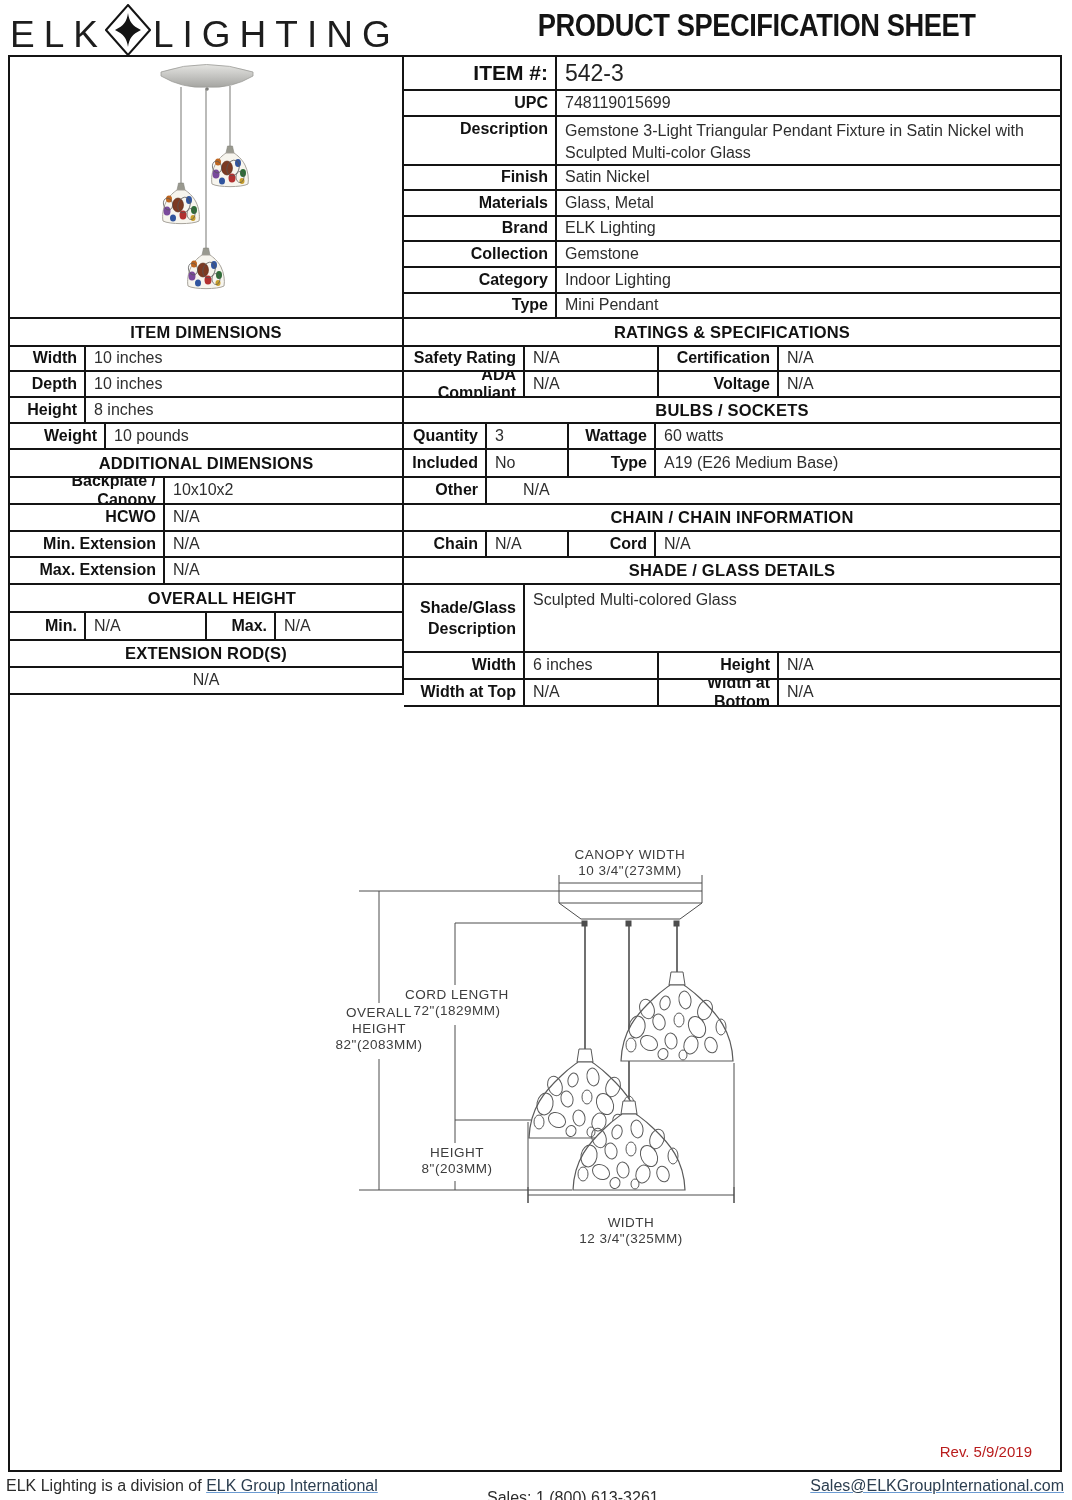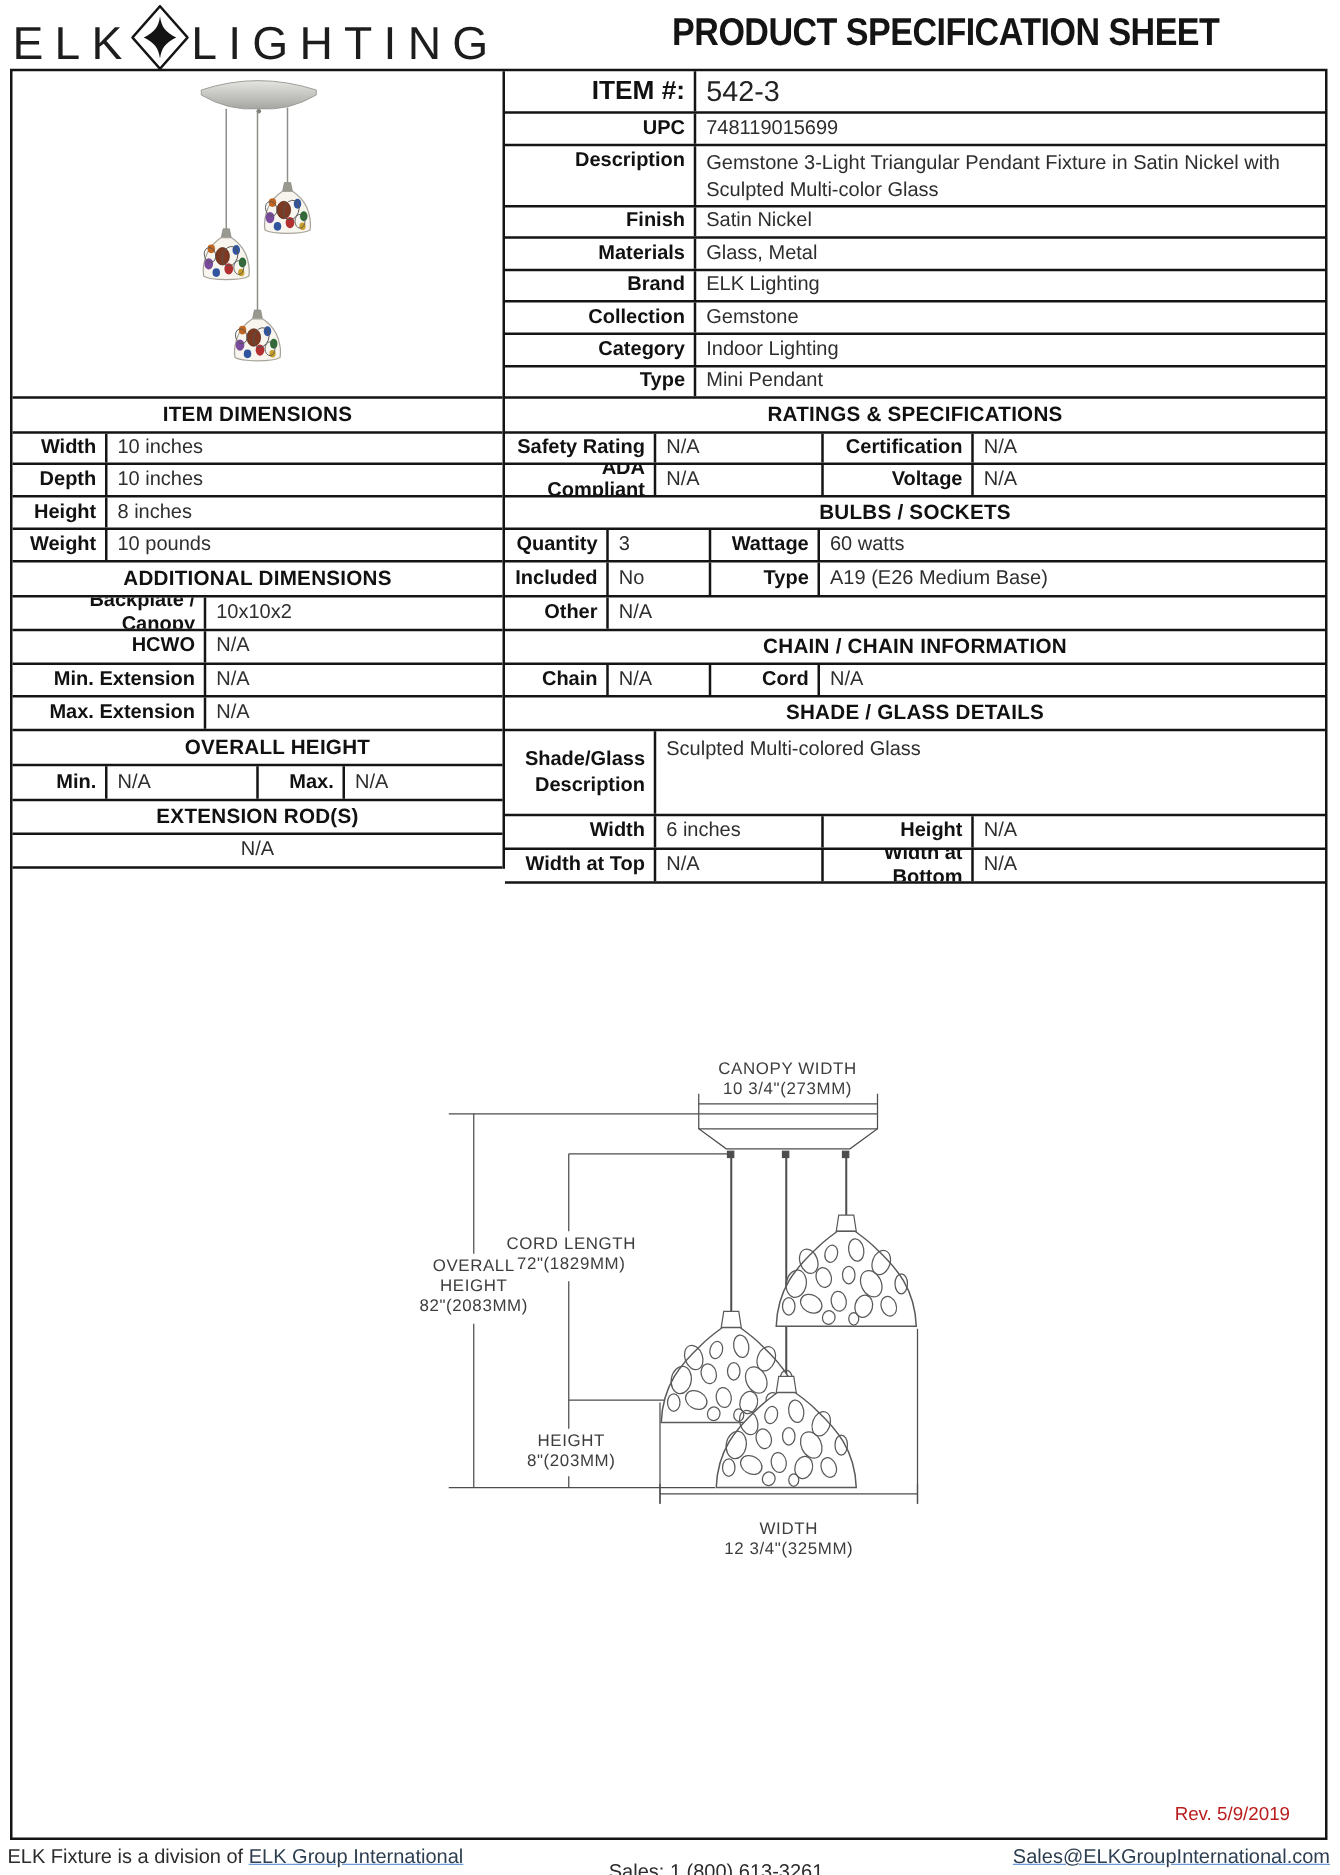--- a/index.html
+++ b/index.html
@@ -141,21 +141,21 @@
         <div class="cell val" style="flex:1;">10 inches</div>
       </div>
       <div class="row" style="height:26px;">
         <div class="cell lbl bR" style="width:76px;">Depth</div>
         <div class="cell val" style="flex:1;">10 inches</div>
       </div>
       <div class="row" style="height:26px;">
         <div class="cell lbl bR" style="width:76px;">Height</div>
         <div class="cell val" style="flex:1;">8 inches</div>
       </div>
-      <div class="row" style="height:26px;">
+      <div class="row" style="height:26px;padding-left:20px;">
         <div class="cell lbl bR" style="width:76px;">Weight</div>
         <div class="cell val" style="flex:1;">10 pounds</div>
       </div>
       <div class="row" style="height:28px;">
           <div class="cell hdr">ADDITIONAL DIMENSIONS</div>
         </div>
       <div class="row" style="height:27px;">
         <div class="cell lbl bR" style="width:155px;">Backplate / Canopy</div>
         <div class="cell val" style="flex:1;">10x10x2</div>
       </div>
@@ -212,21 +212,21 @@
         <div class="cell val bR" style="width:82px;">3</div>
         <div class="cell lbl bR" style="width:87px;">Wattage</div>
         <div class="cell val" style="flex:1;">60 watts</div>
       </div>
       <div class="row" style="height:28px;">
         <div class="cell lbl bR" style="width:83px;">Included</div>
         <div class="cell val bR" style="width:82px;">No</div>
         <div class="cell lbl bR" style="width:87px;">Type</div>
         <div class="cell val" style="flex:1;">A19 (E26 Medium Base)</div>
       </div>
-      <div class="row" style="height:27px;">
+      <div class="row" style="height:27px;gap:28px;">
         <div class="cell lbl bR" style="width:83px;">Other</div>
         <div class="cell val" style="flex:1;">N/A</div>
       </div>
       <div class="row" style="height:27px;">
           <div class="cell hdr">CHAIN / CHAIN INFORMATION</div>
         </div>
       <div class="row" style="height:26px;">
         <div class="cell lbl bR" style="width:83px;">Chain</div>
         <div class="cell val bR" style="width:82px;">N/A</div>
         <div class="cell lbl bR" style="width:87px;">Cord</div>
@@ -330,19 +330,19 @@
       <text class="dtext" x="125" y="328" text-anchor="middle">8"(203MM)</text>
       <text class="dtext" x="299" y="382" text-anchor="middle">WIDTH</text>
       <text class="dtext" x="299" y="398" text-anchor="middle">12 3/4"(325MM)</text>
     </svg>
 
     <div class="rev">Rev. 5/9/2019</div>
   </div>
 
   <div class="footer">
     <span class="f-left">
-      <span>ELK Fixture is a division of </span><a class="link">ELK Group International</a>
+      <span>ELK Lighting is a division of </span><a class="link">ELK Group International</a>
     </span>
     <span class="f-center">Sales: 1 (800) 613-3261</span>
     <a class="link f-right">Sales@ELKGroupInternational.com</a>
   </div>
 
 </div>
 
 </body></html>

